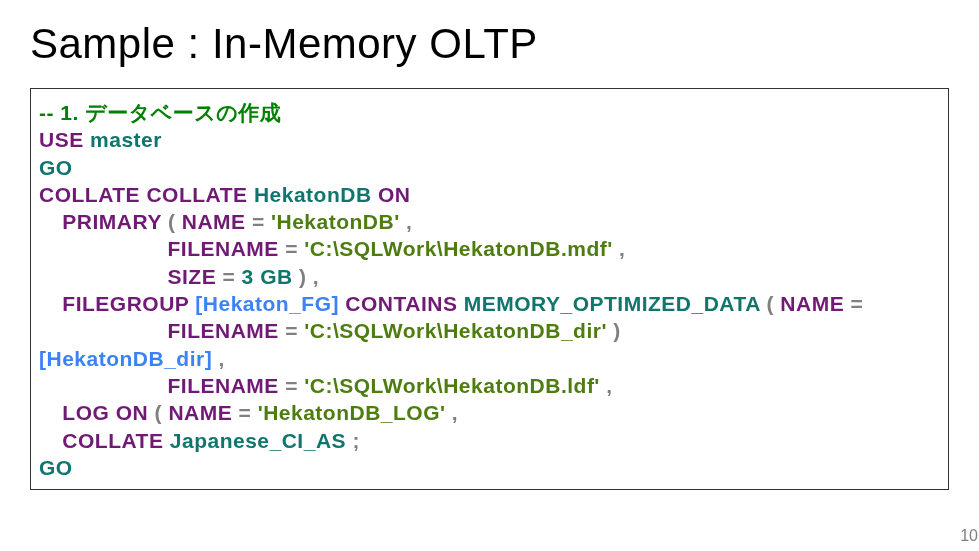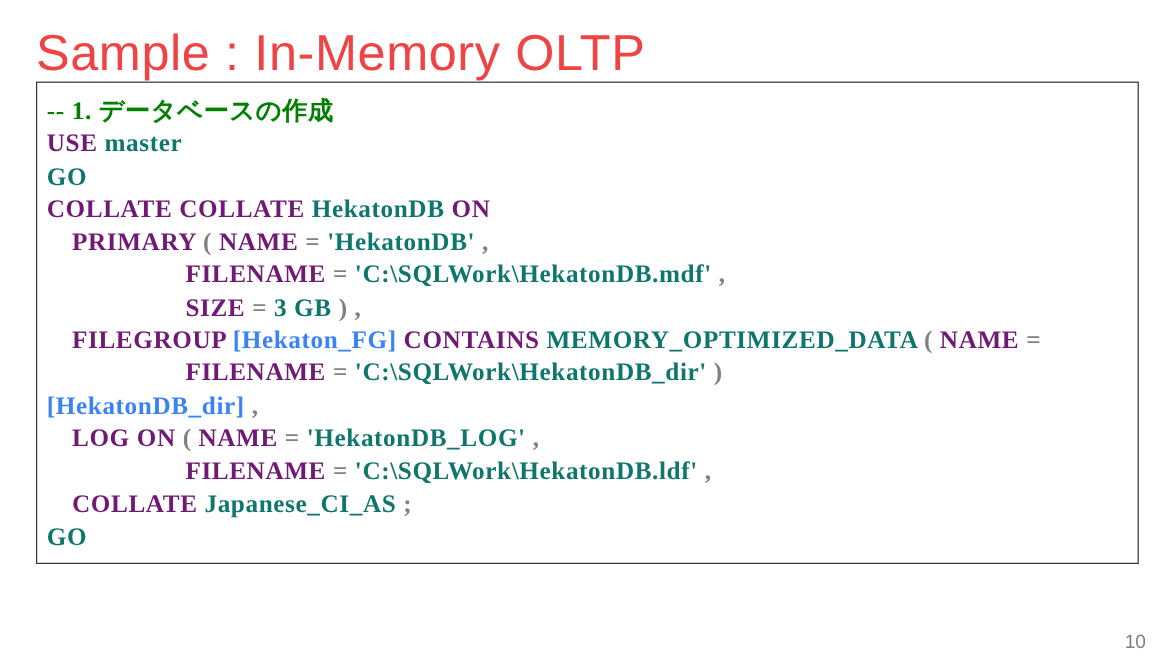--- a/index.html
+++ b/index.html
@@ -17,47 +17,48 @@
   }
   .slide {
     width: 100%;
     height: 100%;
     padding: 20px 30px 10px 30px;
   }
   .title {
     font-family: "Segoe UI Light", "Yu Gothic Light", sans-serif;
     font-weight: 300;
     font-size: 42px;
-    color: #ef4444;
+    color: #000000;
+    margin-bottom: 20px;
     letter-spacing: 0.5px;
   }
   .code-box {
     border: 1px solid #333333;
     padding: 10px 8px 8px 8px;
-    font-family: Liberation Serif, serif;
+    font-family: Liberation Sans, sans-serif;
     font-size: 21px;
     line-height: 1.3;
     font-weight: bold;
     letter-spacing: 0.5px;
   }
   .code-line {
     white-space: nowrap;
   }
   .c-green   { color: #008000; }
   .c-blue    { color: #701a75; }
   .c-black   { color: #0f766e; }
   .c-gray    { color: #808080; }
-  .c-red     { color: #0f766e; }
+  .c-red     { color: #4d7c0f; }
   .c-teal    { color: #3b82f6; }
   .pad1 { padding-left: 2ch; }
   .pad9 { padding-left: 11ch; }
   .page-num {
     position: absolute;
     bottom: 6px;
-    right: 24px;
+    right: 1px;
     font-family: "Segoe UI", sans-serif;
     font-size: 16px;
     color: #808080;
     font-weight: normal;
   }
 </style>
 </head>
 <body>
 
 <div class="slide">
@@ -129,35 +130,35 @@
       <span class="c-gray">=</span>
       <span class="c-red"> 'C:\SQLWork\HekatonDB_dir'</span>
       <span class="c-gray">)</span>
     </div>
 
     <div class="code-line">
       <span class="c-teal">[HekatonDB_dir]</span>
       <span class="c-gray">,</span>
     </div>
 
+    <div class="code-line pad9">
+      <span class="c-blue">FILENAME </span>
+      <span class="c-gray">=</span>
+      <span class="c-red"> 'C:\SQLWork\HekatonDB.ldf'</span>
+      <span class="c-gray">,</span>
+    </div>
+
     <div class="code-line pad1">
       <span class="c-blue">LOG</span>
       <span> </span>
       <span class="c-blue">ON</span>
       <span class="c-gray">  (</span>
       <span class="c-blue">NAME </span>
       <span class="c-gray">=</span>
       <span class="c-red"> 'HekatonDB_LOG'</span>
-      <span class="c-gray">,</span>
-    </div>
-
-    <div class="code-line pad9">
-      <span class="c-blue">FILENAME </span>
-      <span class="c-gray">=</span>
-      <span class="c-red"> 'C:\SQLWork\HekatonDB.ldf'</span>
       <span class="c-gray">,</span>
     </div>
 
 
     <div class="code-line pad1">
       <span class="c-blue">COLLATE</span>
       <span class="c-black"> Japanese_CI_AS</span>
       <span class="c-gray">;</span>
     </div>
 

